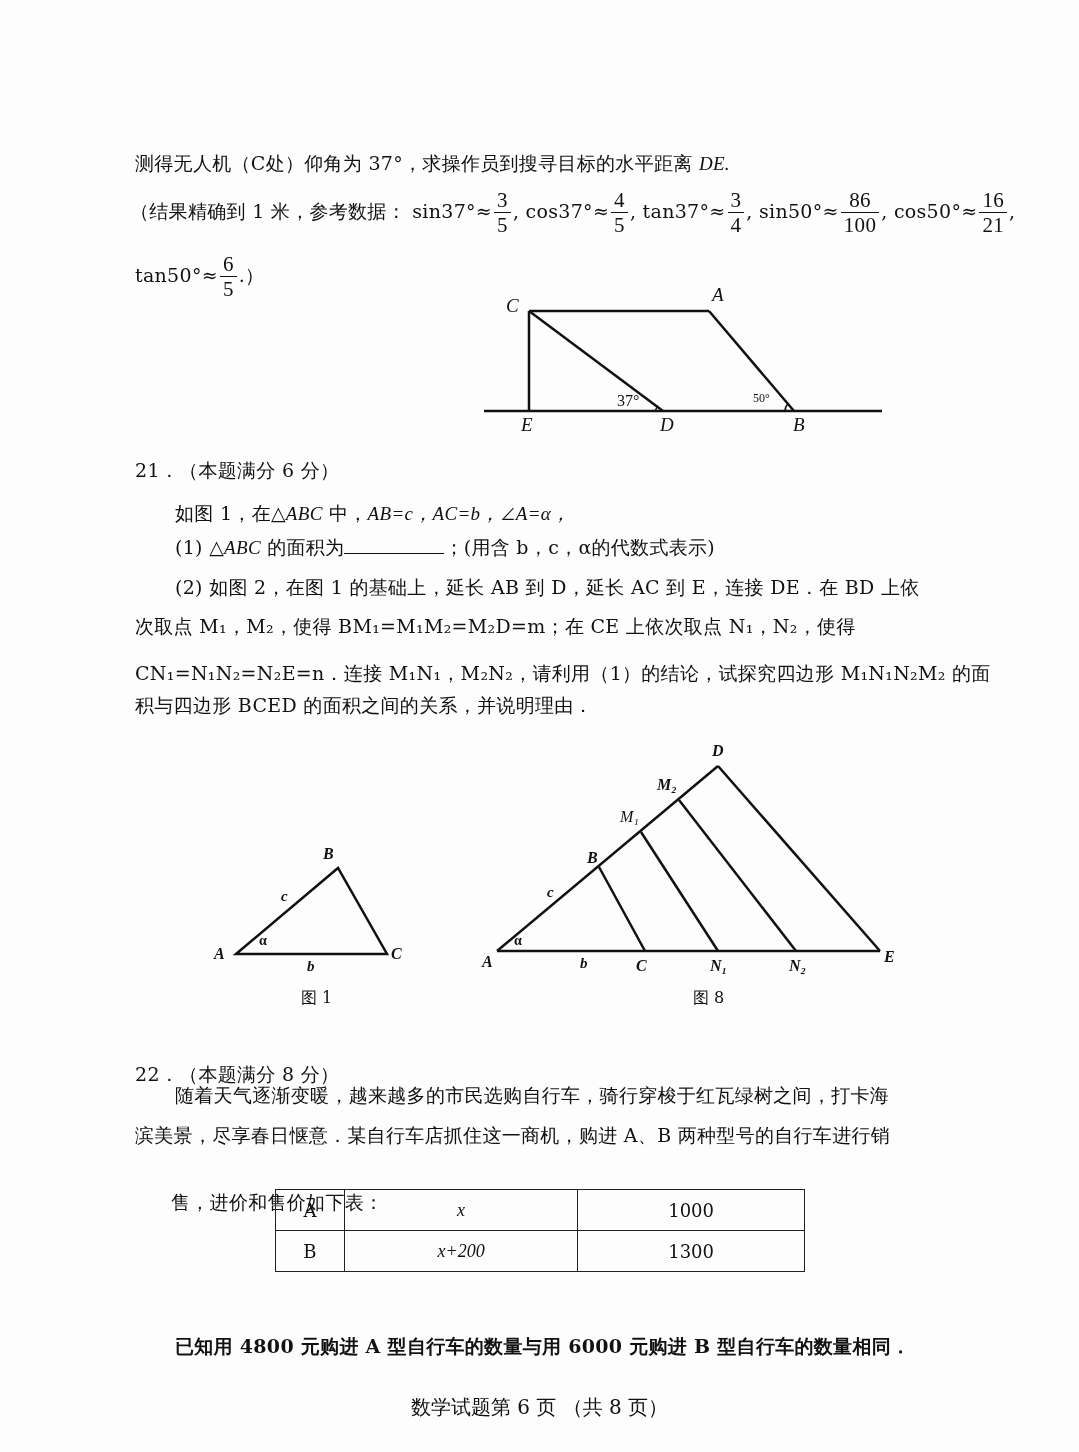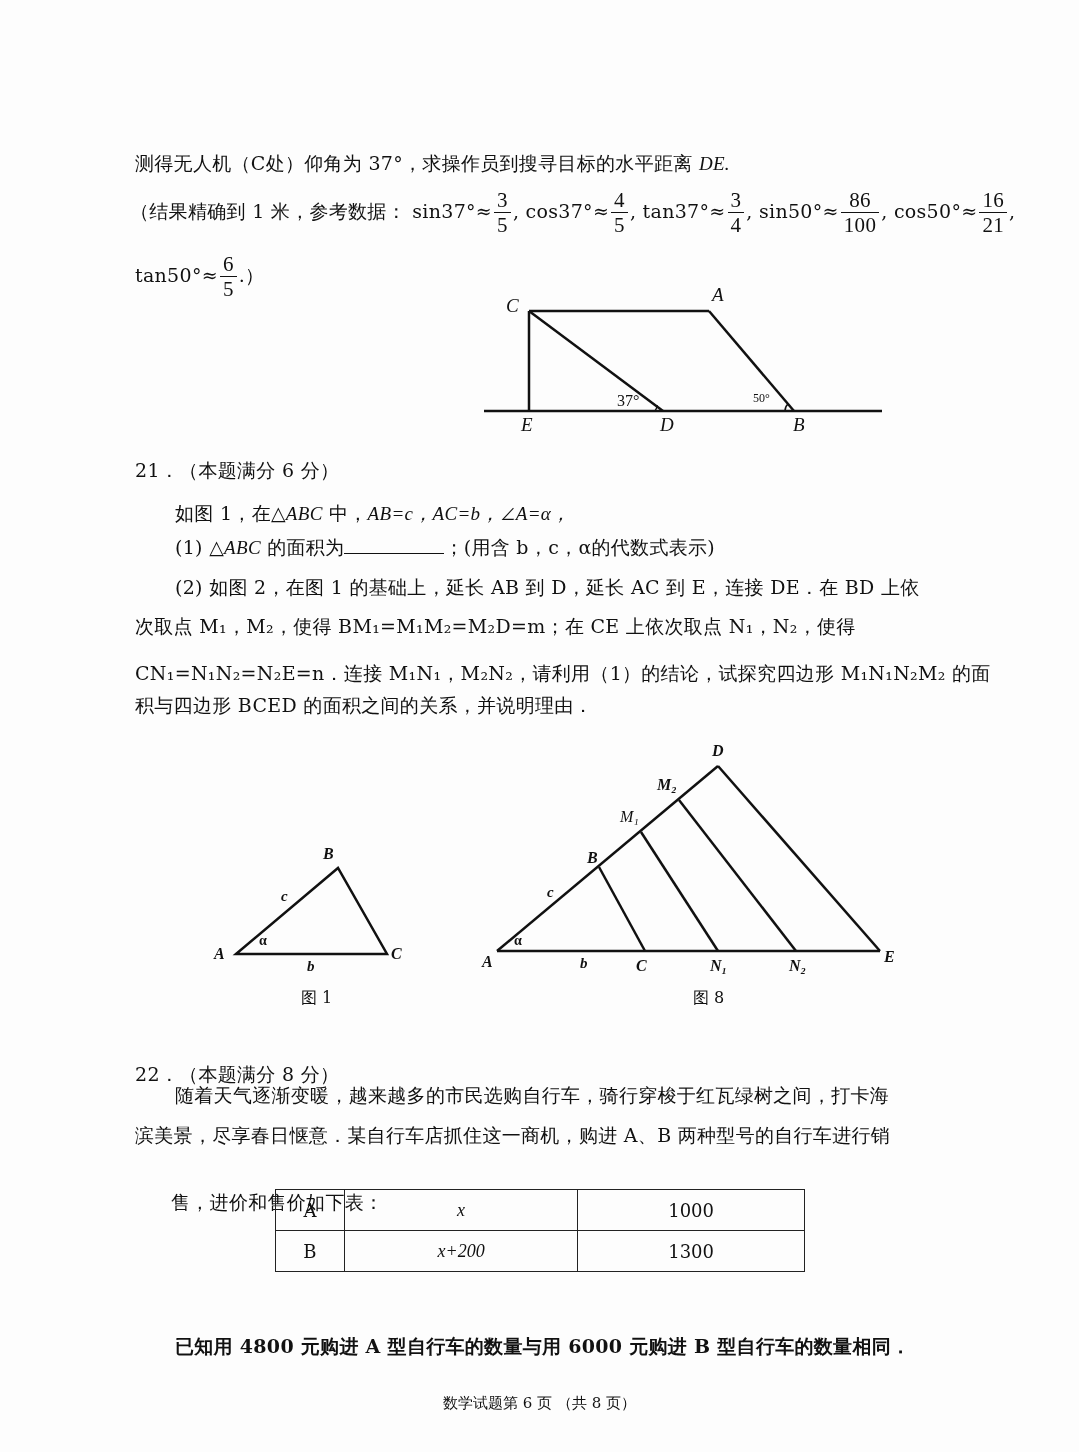--- a/index.html
+++ b/index.html
@@ -12,21 +12,21 @@
   .line { position: absolute; left: 135px; font-size: 19px; line-height: 26px; white-space: nowrap; letter-spacing: 0.3px; }
   .it { font-style: italic; font-family: "Liberation Serif", serif; }
   .frac { display: inline-block; vertical-align: middle; text-align: center; font-family: "Liberation Serif", serif; font-size: 21px; line-height: 24px; margin: 0 2px; }
   .frac .num { display: block; border-bottom: 1.5px solid #111; padding: 0 3px; }
   .frac .den { display: block; padding: 0 3px; }
   .fig-label { font-family: "Liberation Serif", serif; font-style: italic; font-size: 19px; position: absolute; }
   .fig-caption { font-size: 16px; position: absolute; }
   table.prices { position: absolute; left: 275px; top: 1189px; width: 530px; border-collapse: collapse; font-size: 18px; }
   table.prices td, table.prices th { border: 1.5px solid #222; text-align: center; font-weight: normal; height: 40px; padding: 0; }
   table.prices th { height: 46px; }
-  .footer { position: absolute; top: 1394px; left: 0; width: 1079px; text-align: center; font-size: 15px; }
+  .footer { position: absolute; top: 1394px; left: 0; width: 1079px; text-align: center; font-size: 20px; }
   .blank { display: inline-block; width: 100px; border-bottom: 1.5px solid #111; height: 18px; vertical-align: baseline; }
 </style>
 </head>
 <body>
 
 <div class="line" style="top:150px;">
   <span>测得无人机（C处）仰角为 37°，求操作员到搜寻目标的水平距离 </span><span class="it">DE.</span>
 </div>
 
 <div class="line" style="top:188px; left:130px;">

